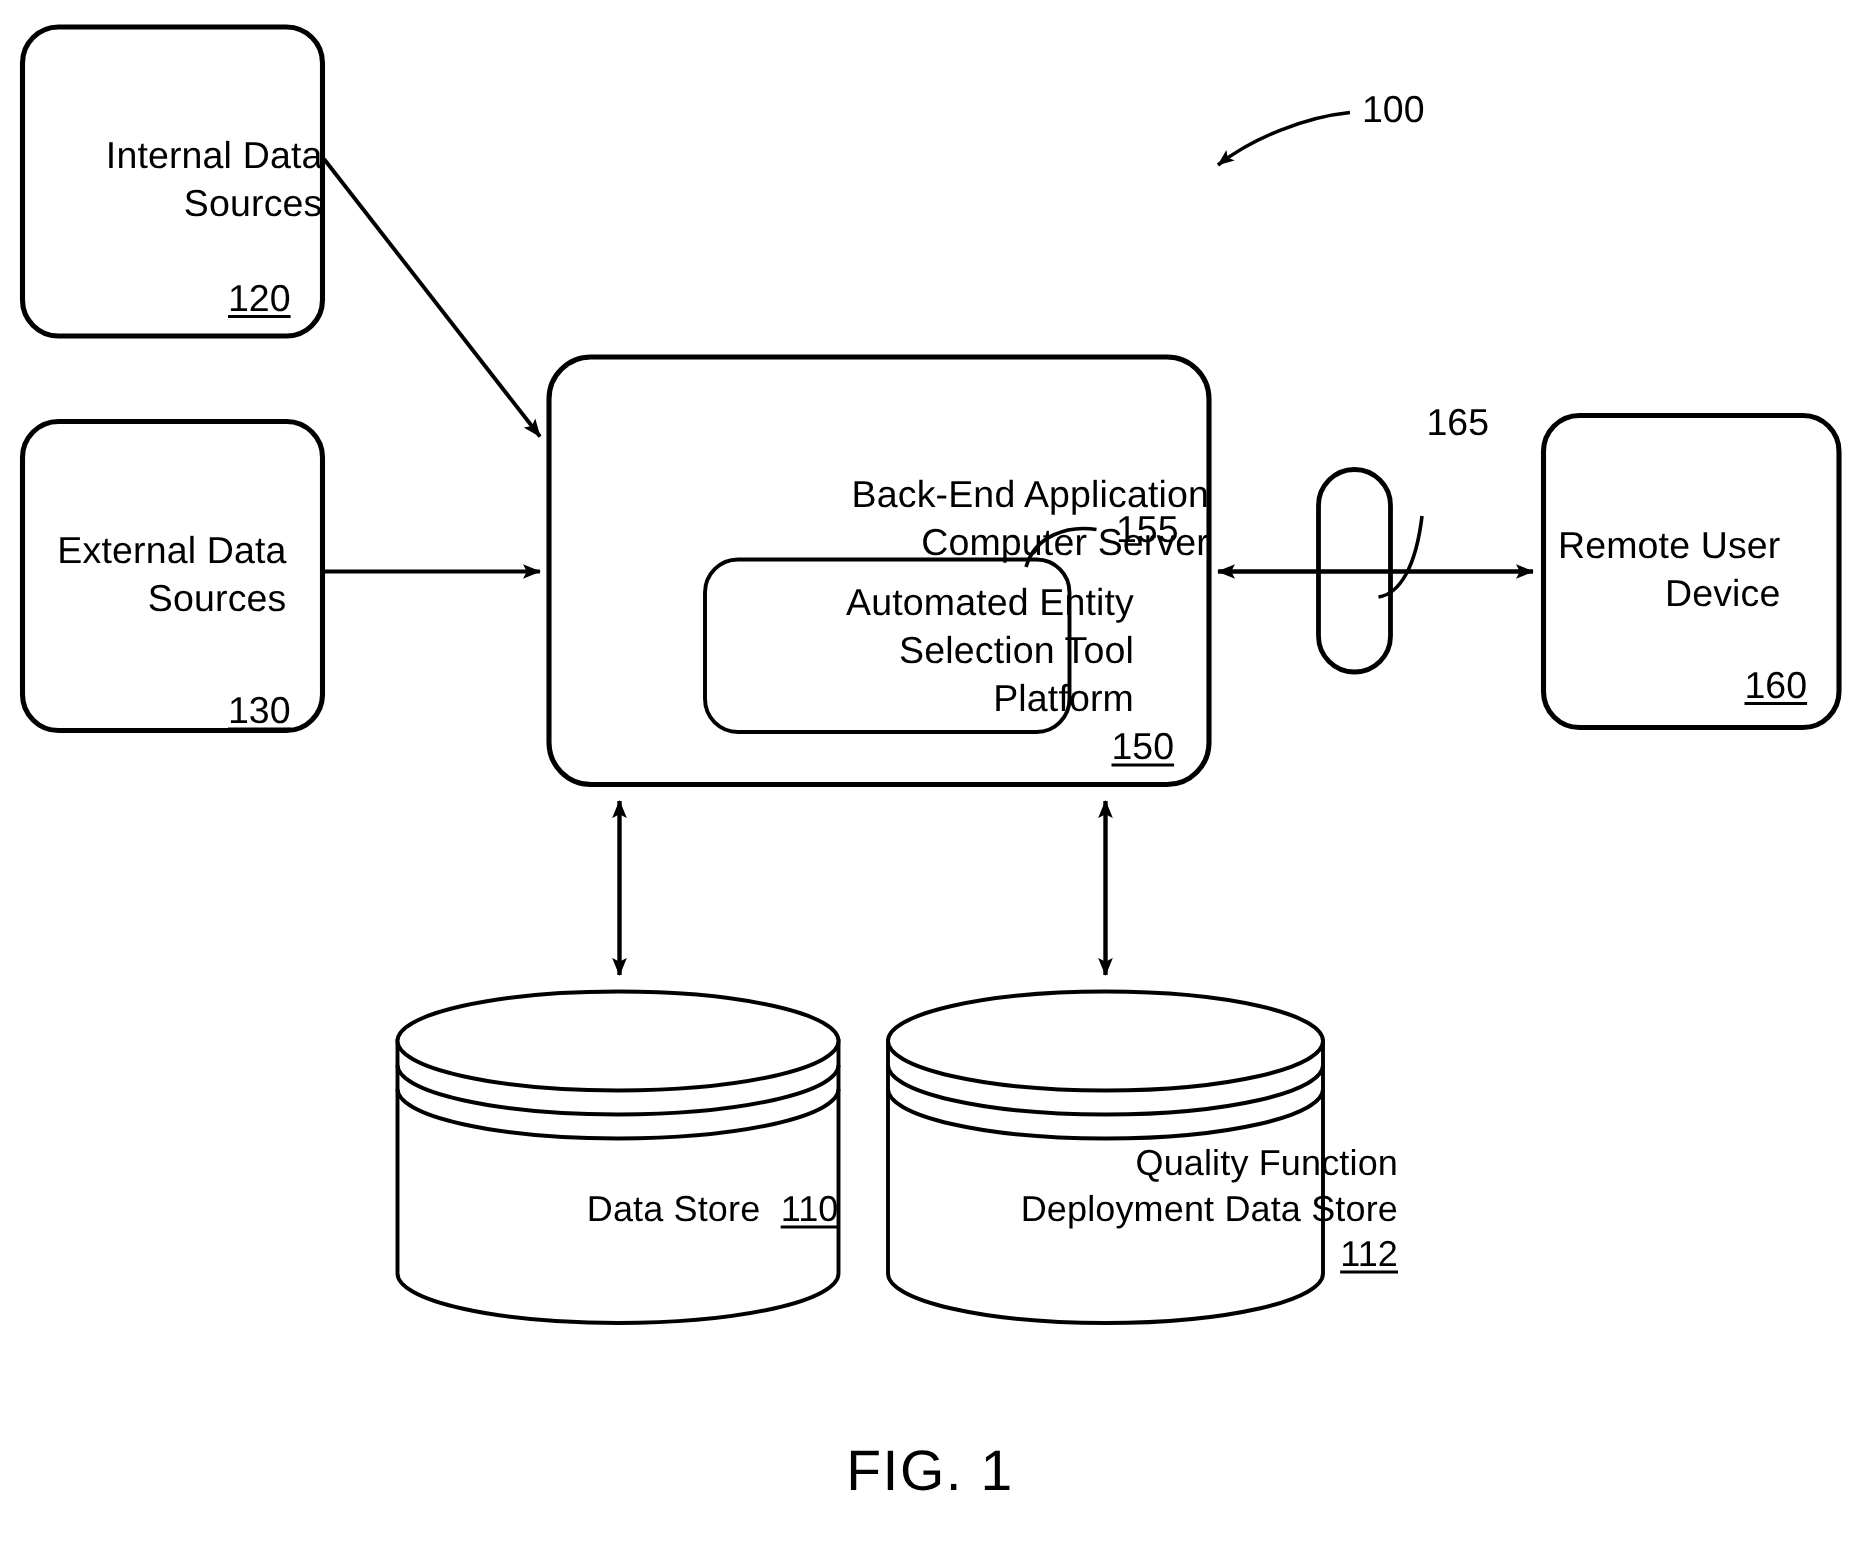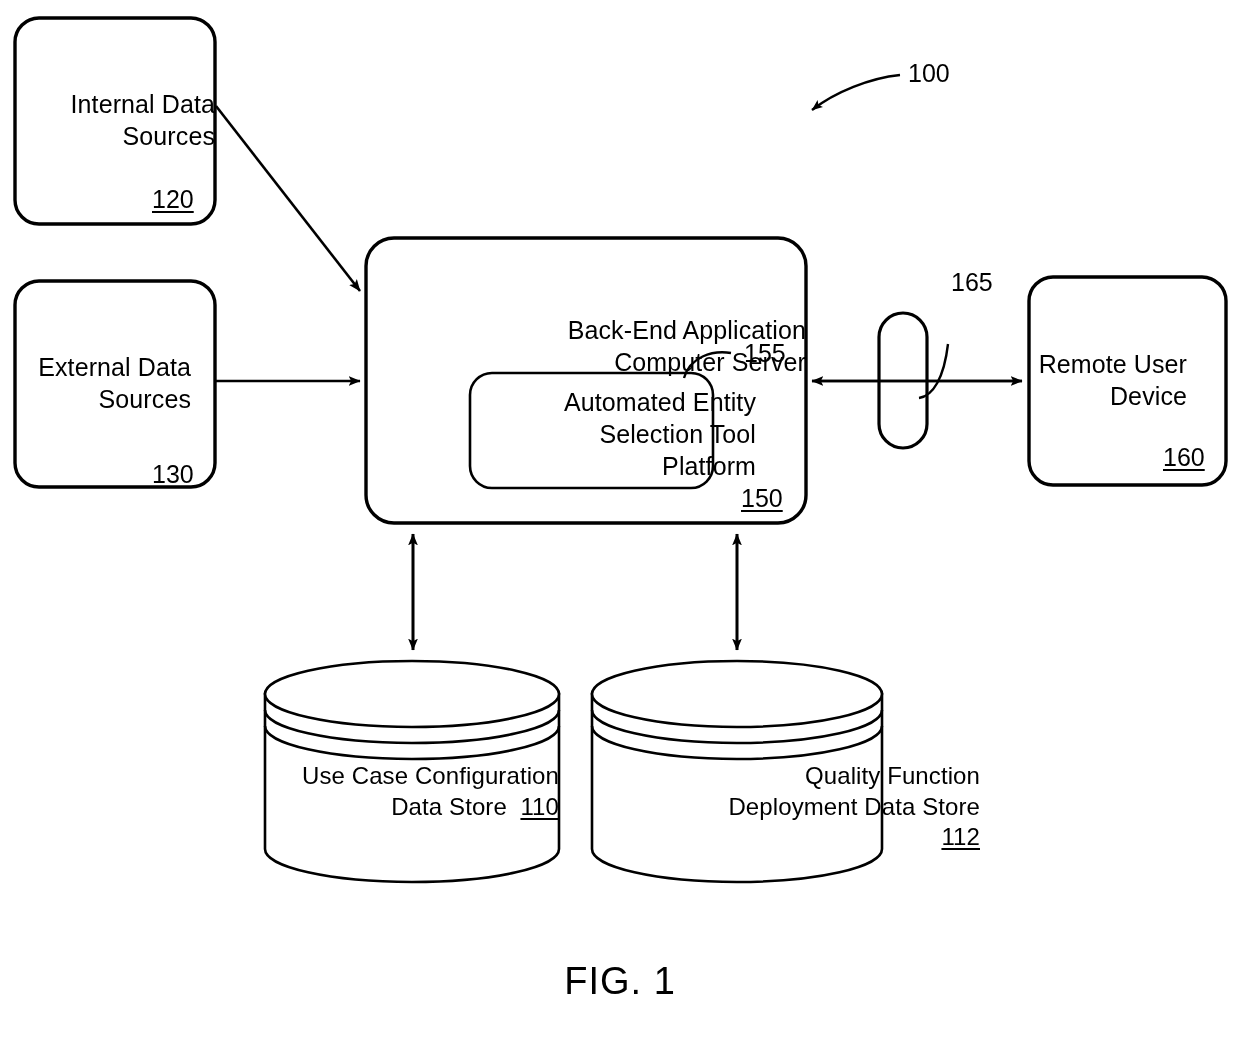--- a/index.html
+++ b/index.html
@@ -189,19 +189,19 @@
   <div class="ref-plain" style="left:744px; top:339px;">155</div>
 
   <div class="ref-plain" style="left:951px; top:268px;">165</div>
 
   <div class="lbl box-title" style="left:1029px; top:348px; width:158px;">Remote User
 Device</div>
   <div class="ref-num" style="left:1163px; top:443px;">160</div>
 
   <div class="ref-plain" style="left:908px; top:59px;">100</div>
 
-  <div class="lbl cyl-title" style="left:265px; top:761px; width:294px;"><span>Use Case Configuration</span><br><span>Data Store</span>&nbsp;&nbsp;<span class="inline-ref">110</span></div>
-
-  <div class="lbl cyl-title" style="left:590px; top:761px; width:342px;margin-left:48px;"><span>Quality Function</span><br><span>Deployment Data Store</span><br><span class="inline-ref">112</span></div>
+  <div class="lbl cyl-title" style="left:265px; top:761px; width:294px;"><br><span>Data Store</span>&nbsp;&nbsp;<span class="inline-ref">110</span></div>
+
+  <div class="lbl cyl-title" style="left:590px; top:761px; width:342px;"><span>Quality Function</span><br><span>Deployment Data Store</span><br><span class="inline-ref">112</span></div>
 
   <div class="fig-caption" style="left:0; top:960px;">FIG. 1</div>
 
 </div>
 
 </body></html>

